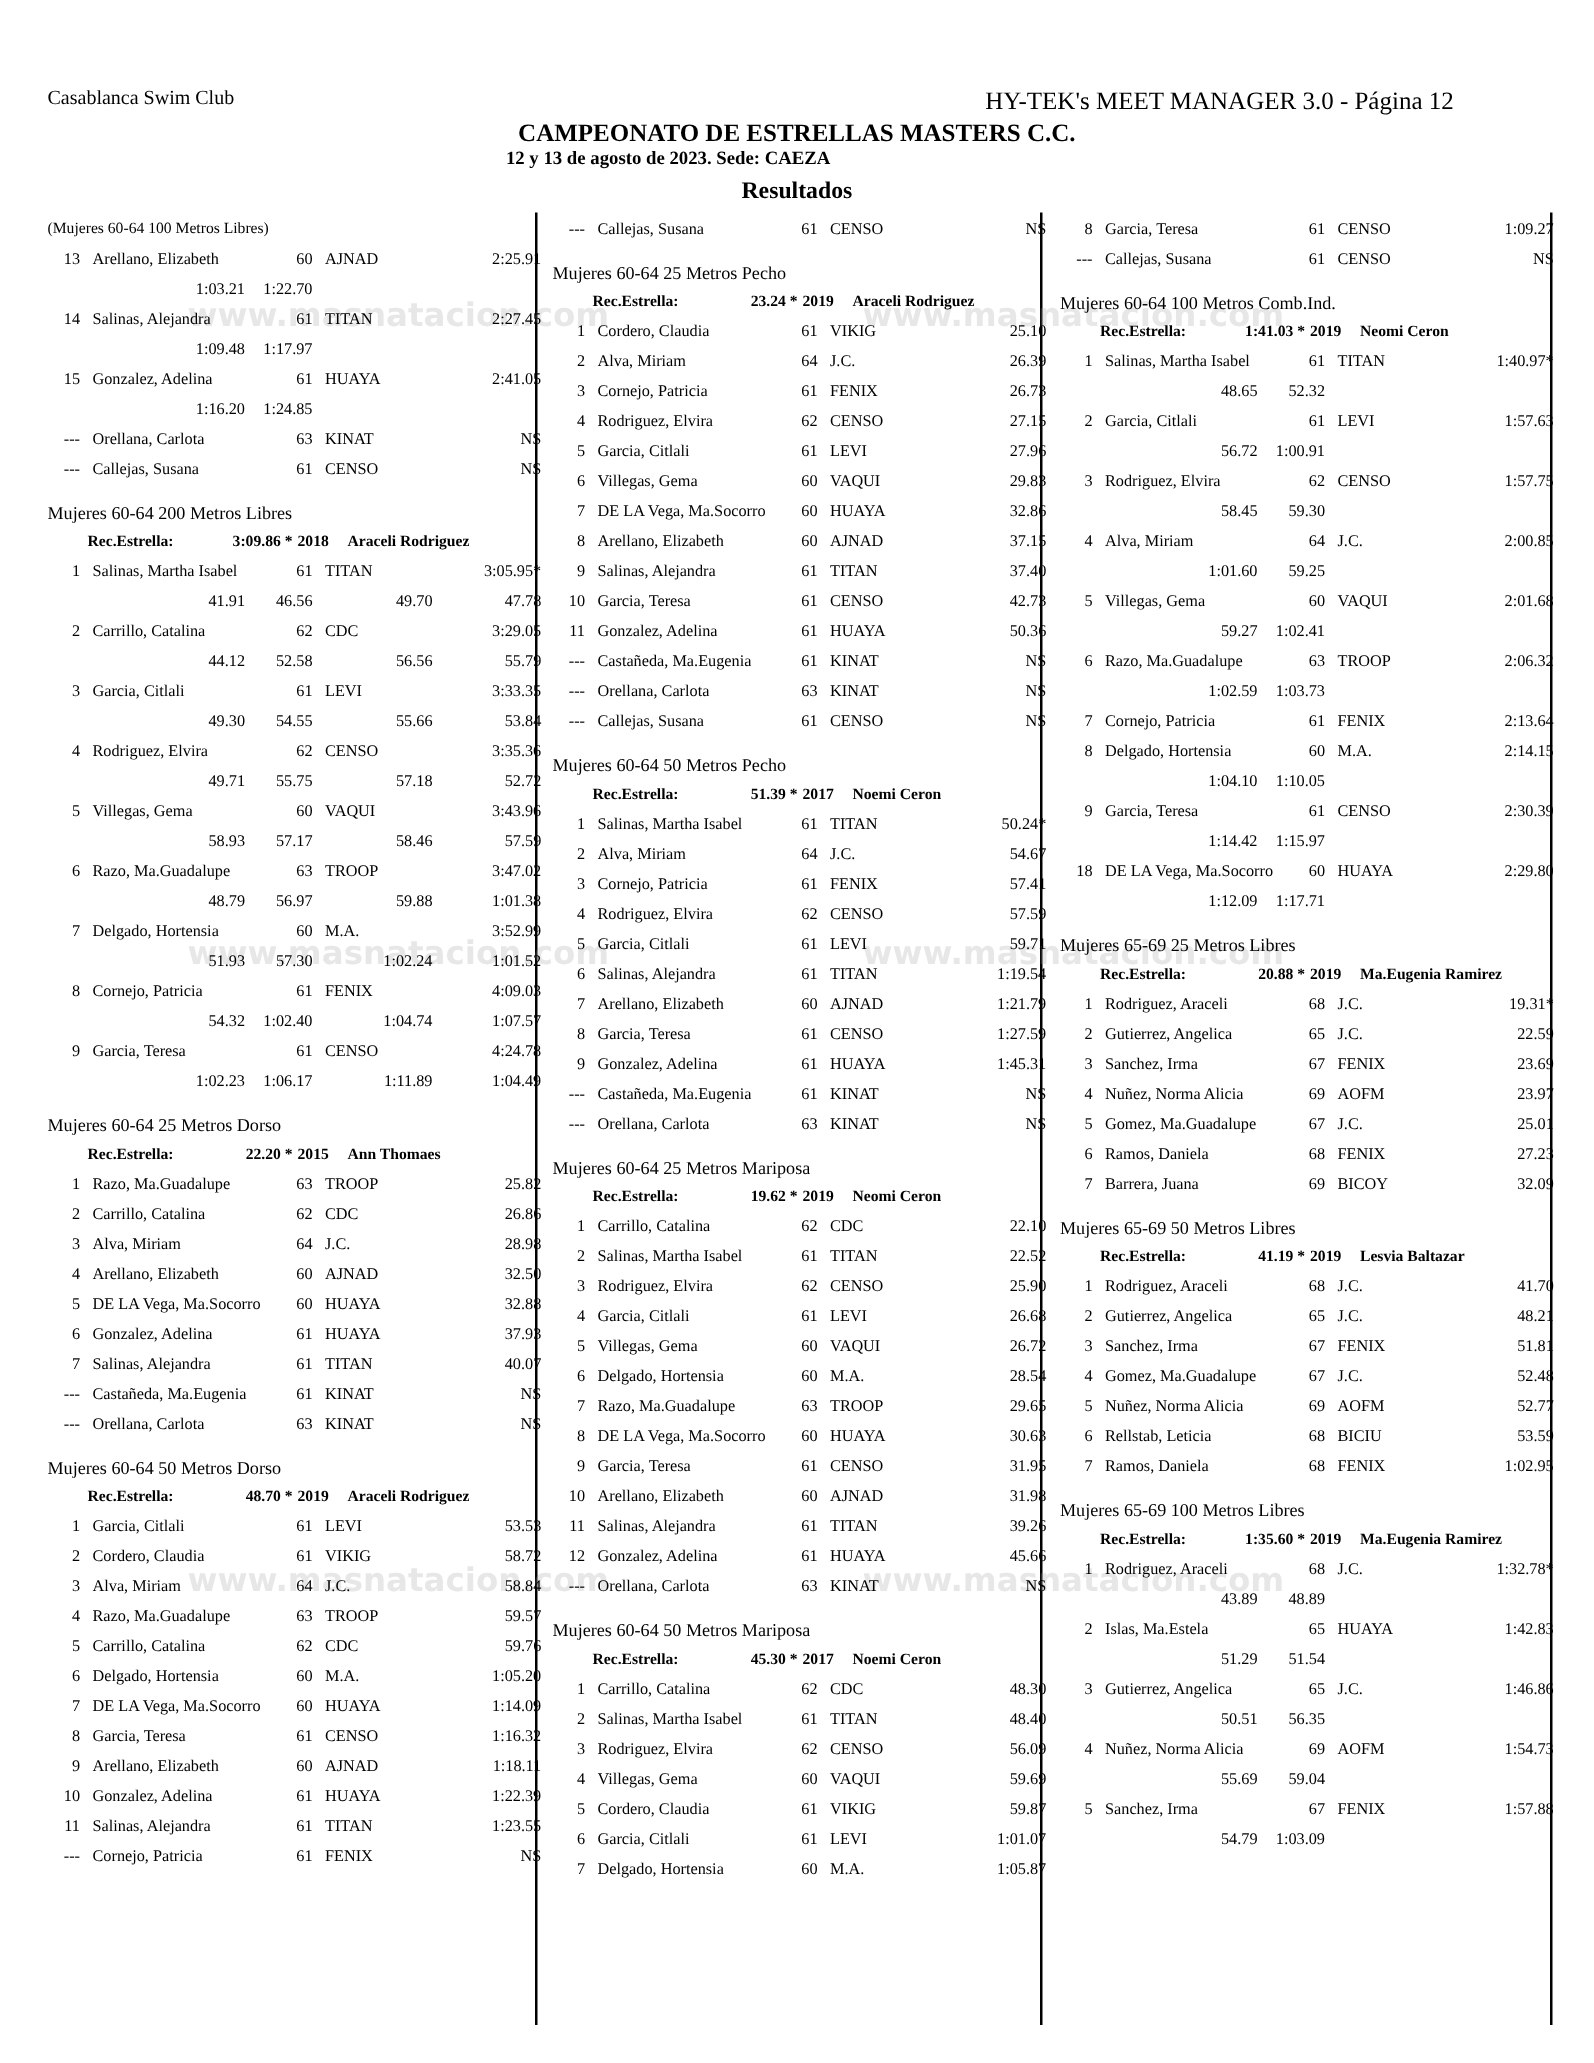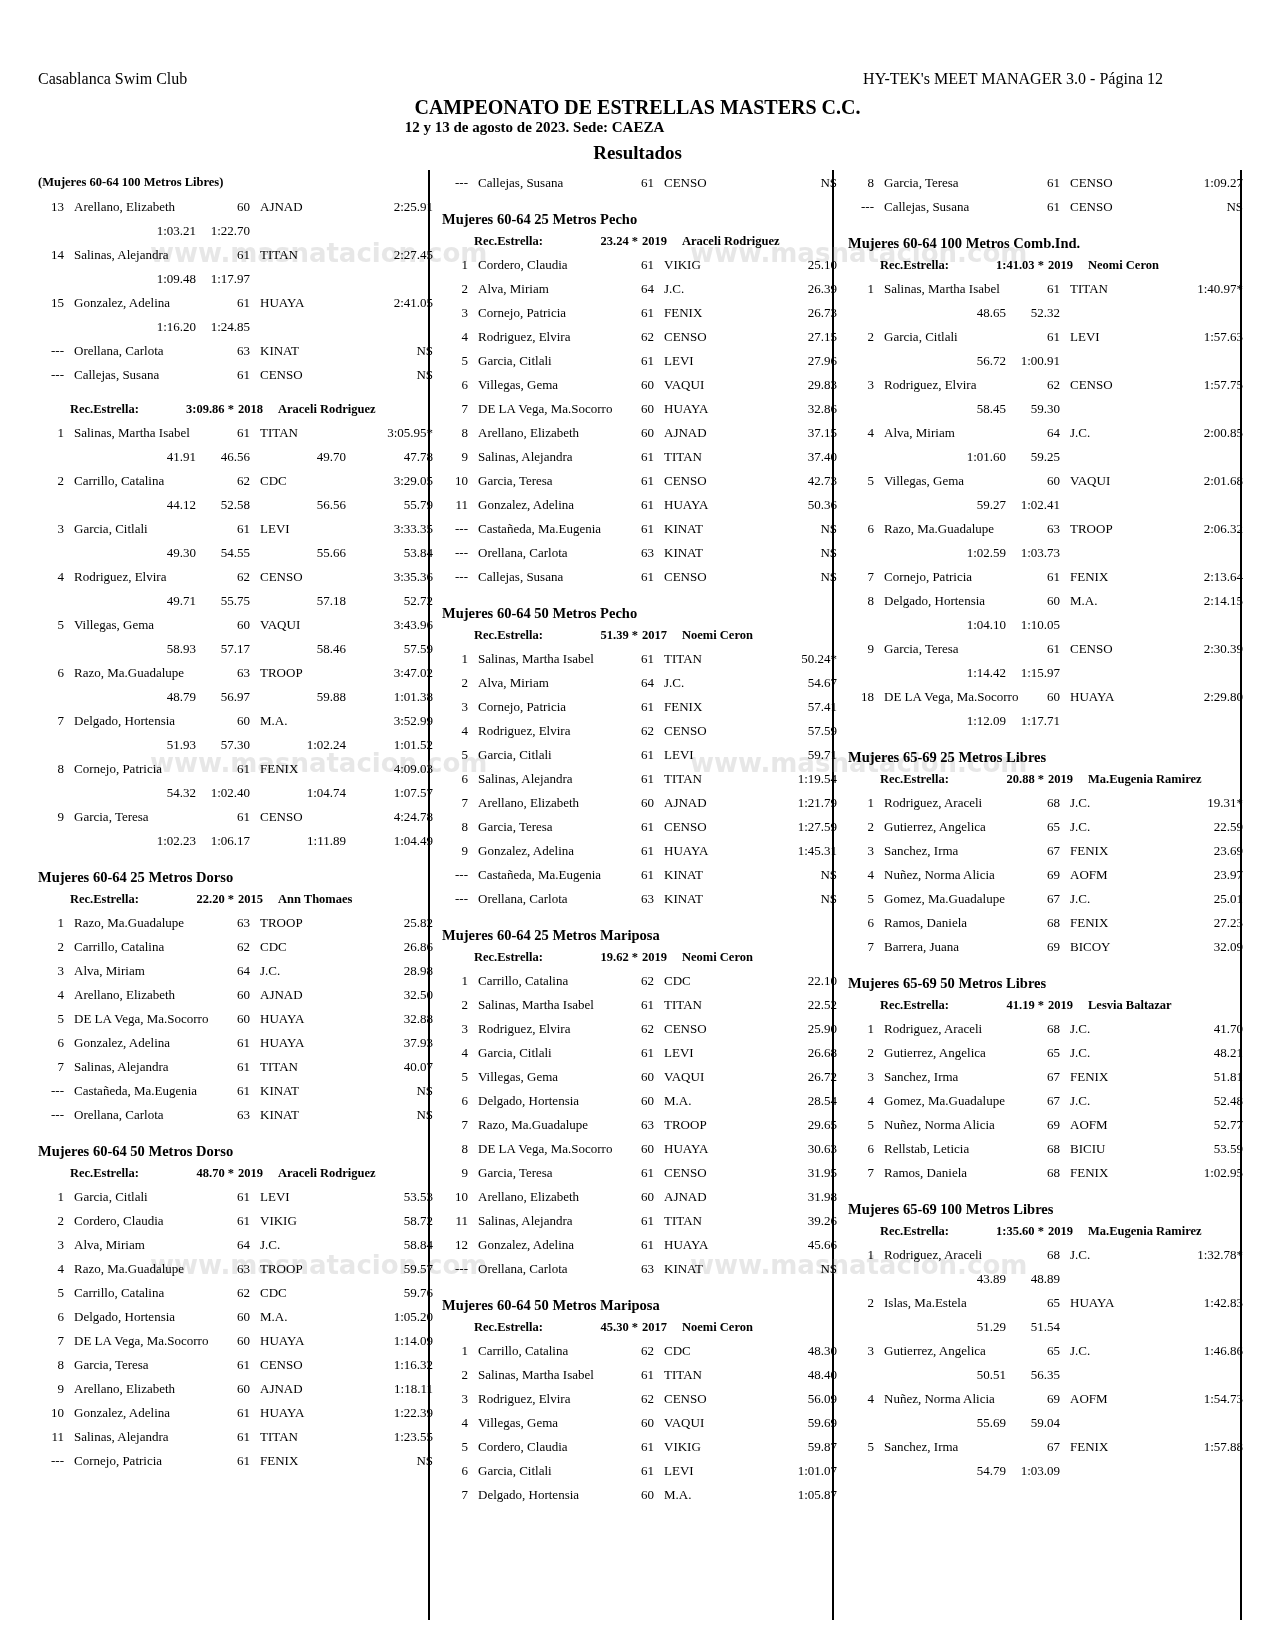--- a/index.html
+++ b/index.html
@@ -1,27 +1,27 @@
 <!DOCTYPE html>
 <html><head>
 <meta charset="utf-8">
 <style>
   html, body { margin:0; padding:0; background:#ffffff; }
   body { width:1275px; height:1650px; position:relative; overflow:hidden;
          font-family:"Liberation Serif", "DejaVu Serif", serif; color:#000; }
   .hdr-left { position:absolute; left:38px; top:70px; font-size:16px; }
-  .hdr-right { position:absolute; right:112px; top:70px; font-size:16px; }
+  .hdr-right { position:absolute; right:112px; top:70px; font-size:20px; }
   .title1 { position:absolute; left:0; width:1275px; top:96px; text-align:center; font-size:20px; font-weight:bold; }
   .title2 { position:absolute; left:0; width:1069px; top:119px; text-align:center; font-size:15px; font-weight:bold; }
   .title3 { position:absolute; left:0; width:1275px; top:142px; text-align:center; font-size:19px; font-weight:bold; }
   .divider { position:absolute; top:170px; width:2px; height:1450px; background:#000; }
   .col { position:absolute; top:172px; width:395px; }
   .row { position:relative; height:24px; font-size:13px; white-space:nowrap; }
   .row span { position:absolute; top:3px; }
-  .ev { height:24px; font-size:14.5px; font-weight:bold; position:relative;text-align:right; }
+  .ev { height:24px; font-size:14.5px; font-weight:normal; position:relative;text-align:right; }
   .ev span { position:absolute; top:3px; left:0; }
   .ev.cont span { font-size:12.5px; }
   .rec { height:22px; font-size:12.5px; font-weight:bold; position:relative; }
   .rec span { position:absolute; top:2px; }
   .gap { height:12px; }
   .pl { left:0; width:26px; text-align:right; }
   .nm { left:36px; width:150px; overflow:hidden; }
   .ag { left:186px; width:26px; text-align:right; }
   .tm { left:222px; }
   .ti { right:0; text-align:right; }
@@ -101,20 +101,23 @@
       <span class="ti">NS</span>
     </div>
     <div class="row">
       <span class="pl">---</span>
       <span class="nm">Callejas, Susana</span>
       <span class="ag">61</span>
       <span class="tm">CENSO</span>
       <span class="ti">NS</span>
     </div>
     <div class="gap"></div>
+    <div class="ev">
+      <span>Mujeres 60-64 200 Metros Libres</span>
+    </div>
     <div class="rec">
       <span class="r-l">Rec.Estrella:</span>
       <span class="r-t">3:09.86 *</span>
       <span class="r-y">2018</span>
       <span class="r-h">Araceli Rodriguez</span>
     </div>
     <div class="row">
       <span class="pl">1</span>
       <span class="nm">Salinas, Martha Isabel</span>
       <span class="ag">61</span>

